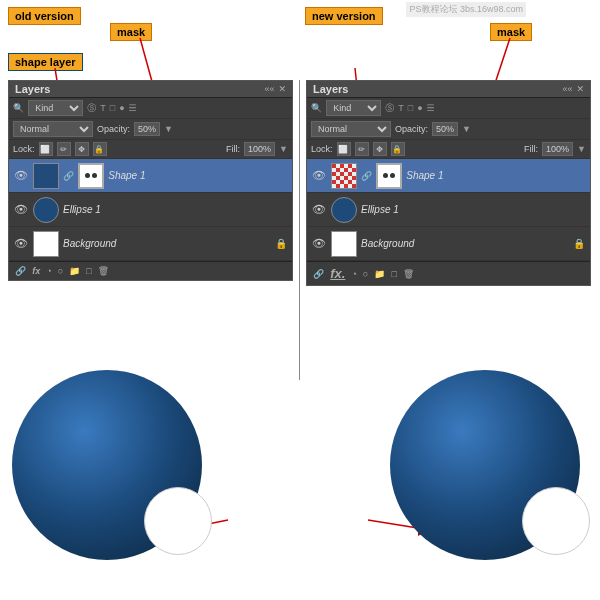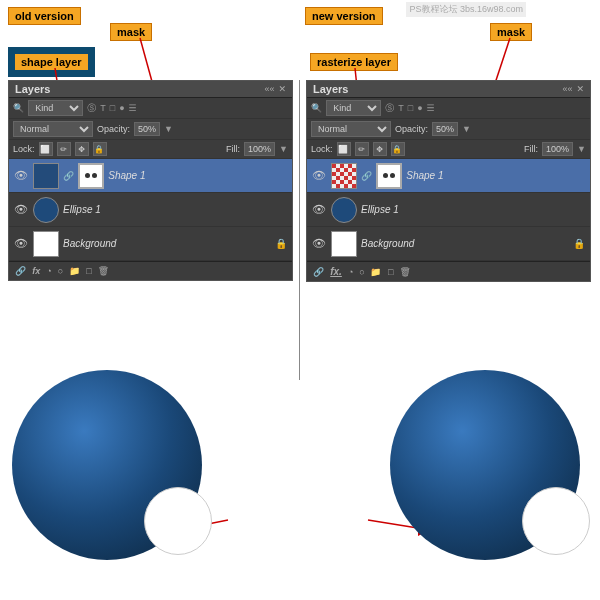--- a/index.html
+++ b/index.html
@@ -39,26 +39,23 @@
   </div>
 
   <div style="position:absolute; top:22px; left:110px;">
     <span style="background:#f5a623; color:#000; font-size:11px; font-weight:bold; padding:2px 6px; border:1px solid #c87000;">mask</span>
   </div>
   <div style="position:absolute; top:22px; left:490px;">
     <span style="background:#f5a623; color:#000; font-size:11px; font-weight:bold; padding:2px 6px; border:1px solid #c87000;">mask</span>
   </div>
 
   <div style="position:absolute; top:52px; left:8px;">
-    <span style="background:#f5a623; color:#000; font-size:11px; font-weight:bold; padding:2px 6px; border:7px solid #0c4a6e;">shape layer</span>
-  </div>
-
-  <div style="position:absolute; top:52px; left:310px;">
-    <span style="background:#f5a623; color:#000; font-size:11px; font-weight:bold; padding:2px 6px; border:1px solid #c87000;">rasterize layer</span>
-  </div>
+    <span style="background:#f5a623; color:#000; font-size:11px; font-weight:bold; padding:2px 6px; border:1px solid #0c4a6e;">shape layer</span>
+  </div>
+
 
   <svg style="position:absolute;top:0;left:0;width:600px;height:600px;pointer-events:none;">
 
     <line x1="140" y1="38" x2="175" y2="165" stroke="#cc0000" stroke-width="1.5"></line>
     <polygon points="175,165 170,155 180,155" fill="#cc0000"></polygon>
 
     <line x1="55" y1="68" x2="70" y2="165" stroke="#cc0000" stroke-width="1.5"></line>
     <polygon points="70,165 65,155 75,155" fill="#cc0000"></polygon>
 
     <line x1="510" y1="38" x2="468" y2="165" stroke="#cc0000" stroke-width="1.5"></line>
@@ -224,21 +221,21 @@
 
     <div style="display:flex; align-items:center; padding:3px 4px; border-bottom:1px solid #333; gap:4px; height:34px;">
       <span style="width:16px; height:16px; display:flex; align-items:center; justify-content:center; font-size:11px; color:#ccc;">👁</span>
       <div style="width:26px; height:26px; background:#fff; border:1px solid #888; flex-shrink:0;"></div>
       <span style="font-size:10px; color:#ddd; font-style:italic; flex:1;">Background</span>
       <span style="font-size:10px; color:#999; margin-left:auto;">🔒</span>
     </div>
 
     <div style="display:flex; align-items:center; padding:4px 6px; border-top:1px solid #222; gap:6px;">
       <span style="font-size:9px; color:#aaa;">🔗</span>
-      <span style="font-size:10px; color:#aaa; font-style:italic; font-weight:bold;text-decoration:underline;">fx.</span>
+      <span style="font-size:13px; color:#aaa; font-style:italic; font-weight:bold;text-decoration:underline;">fx.</span>
       <span style="font-size:9px; color:#aaa;">◔</span>
       <span style="font-size:9px; color:#aaa;">○</span>
       <span style="font-size:9px; color:#aaa;">📁</span>
       <span style="font-size:9px; color:#aaa;">□</span>
       <span style="font-size:9px; color:#aaa;">🗑</span>
     </div>
   </div>
 
   <div style="position:absolute; top:370px; left:12px; width:190px; height:190px;">
     <div style="width:190px; height:190px; border-radius:50%; background: radial-gradient(circle at 38% 32%, #3a7abf, #1a4878, #0a2238); position:relative;">

